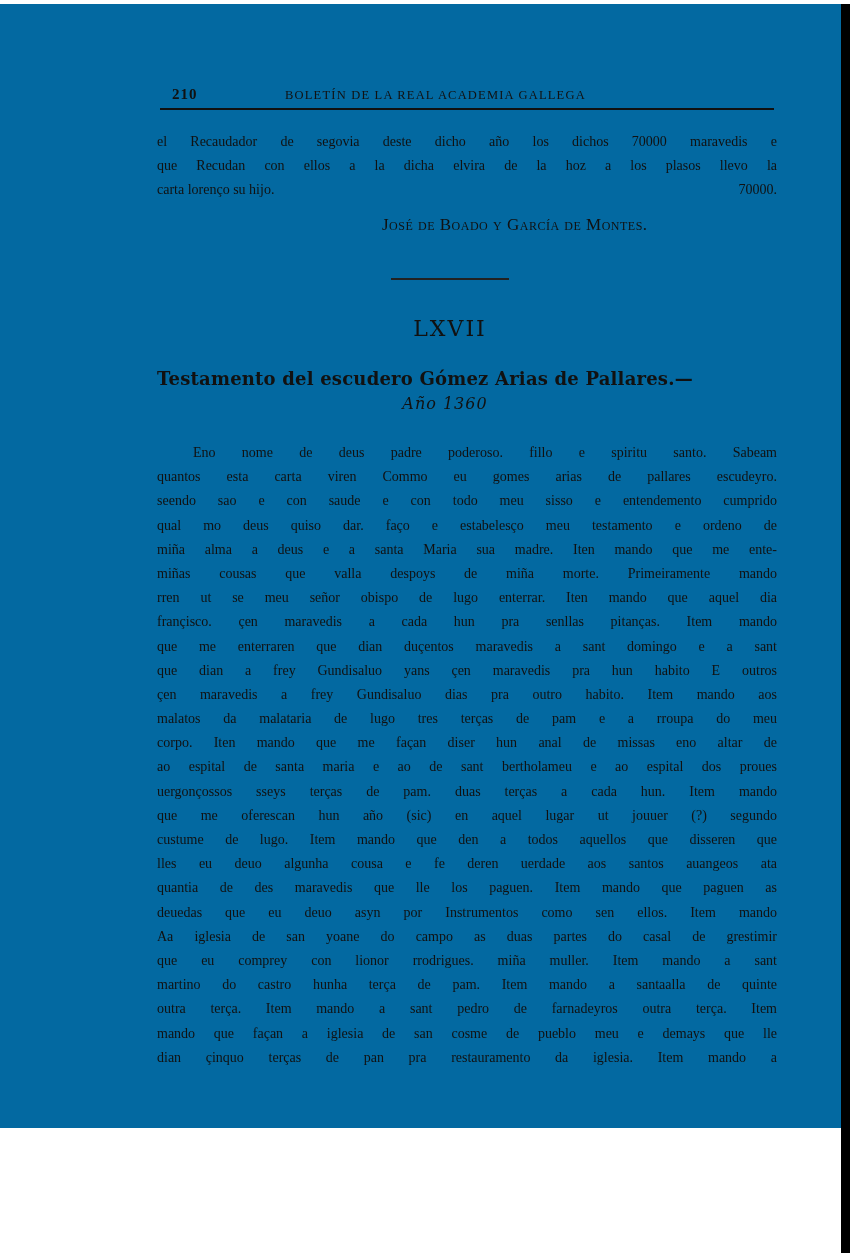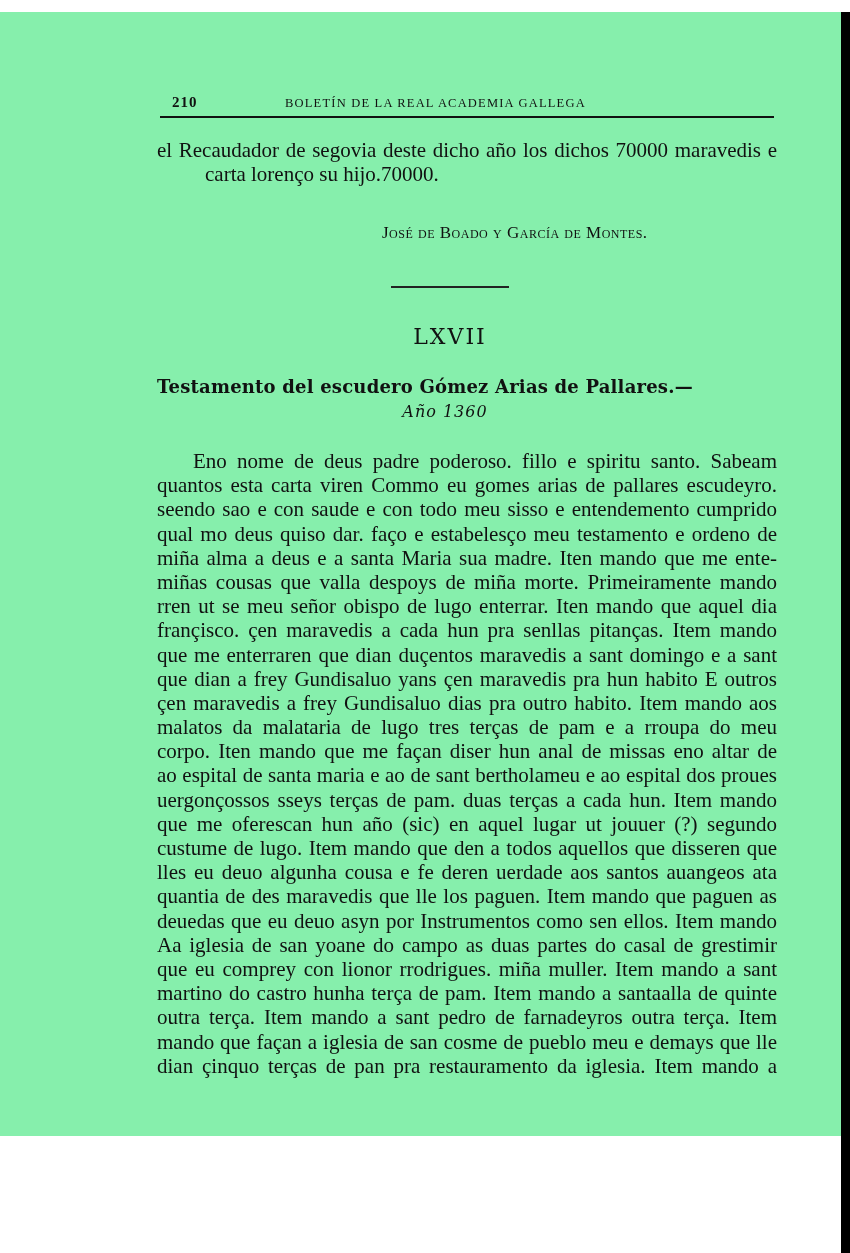--- a/index.html
+++ b/index.html
@@ -10,24 +10,24 @@
     body {
       width: 850px;
       height: 1253px;
       position: relative;
       overflow: hidden;
       color: #111111;
       font-family: "Liberation Serif", "DejaVu Serif", serif;
     }
     .page {
       position: absolute;
-      left: 0; top: 12px;
+      left: 0; top: 4px;
       width: 850px;
       height: 1124px;
-      background: #86efac;
+      background: #0369a1;
     }
     .right-edge {
       position: absolute;
       left: 841px;
       top: 0;
       width: 9px;
       height: 1253px;
       background: #000000;
     }
     .running-head {
@@ -57,36 +57,36 @@
       left: 160px;
       top: 104px;
       width: 614px;
       height: 2px;
       background: #111111;
     }
     .body-block {
       position: absolute;
       left: 157px;
       width: 620px;
-      font-size: 21px;
+      font-size: 14px;
       line-height: 24.2px;
     }
     .line {
       display: block;
       white-space: nowrap;
       text-align: justify;
       text-align-last: justify;
       height: 24.2px;
     }
     .top-text { top: 126px; }
     .line-with-amount {
       display: flex;
+      justify-content: space-between;
       white-space: nowrap;
       height: 24.2px;
-      margin-left: 48px;
     }
     .signature {
       position: absolute;
       left: 382px;
       top: 211px;
       font-size: 17px;
       font-variant: small-caps;
       letter-spacing: 0.5px;
       white-space: nowrap;
     }
@@ -139,20 +139,21 @@
 <div class="page">
 
   <div class="running-head">
     <span class="page-number">210</span>
     <span class="journal-title">BOLETÍN DE LA REAL ACADEMIA GALLEGA</span>
   </div>
   <div class="head-rule"></div>
 
   <div class="body-block top-text">
     <span class="line">el Recaudador de segovia deste dicho año los dichos 70000 maravedis e</span>
+    <span class="line">que Recudan con ellos a la dicha elvira de la hoz a los plasos llevo la</span>
     <div class="line-with-amount">
       <span>carta lorenço su hijo.</span>
       <span>70000.</span>
     </div>
   </div>
 
   <div class="signature">José de Boado y García de Montes.</div>
 
   <div class="section-rule"></div>
 

